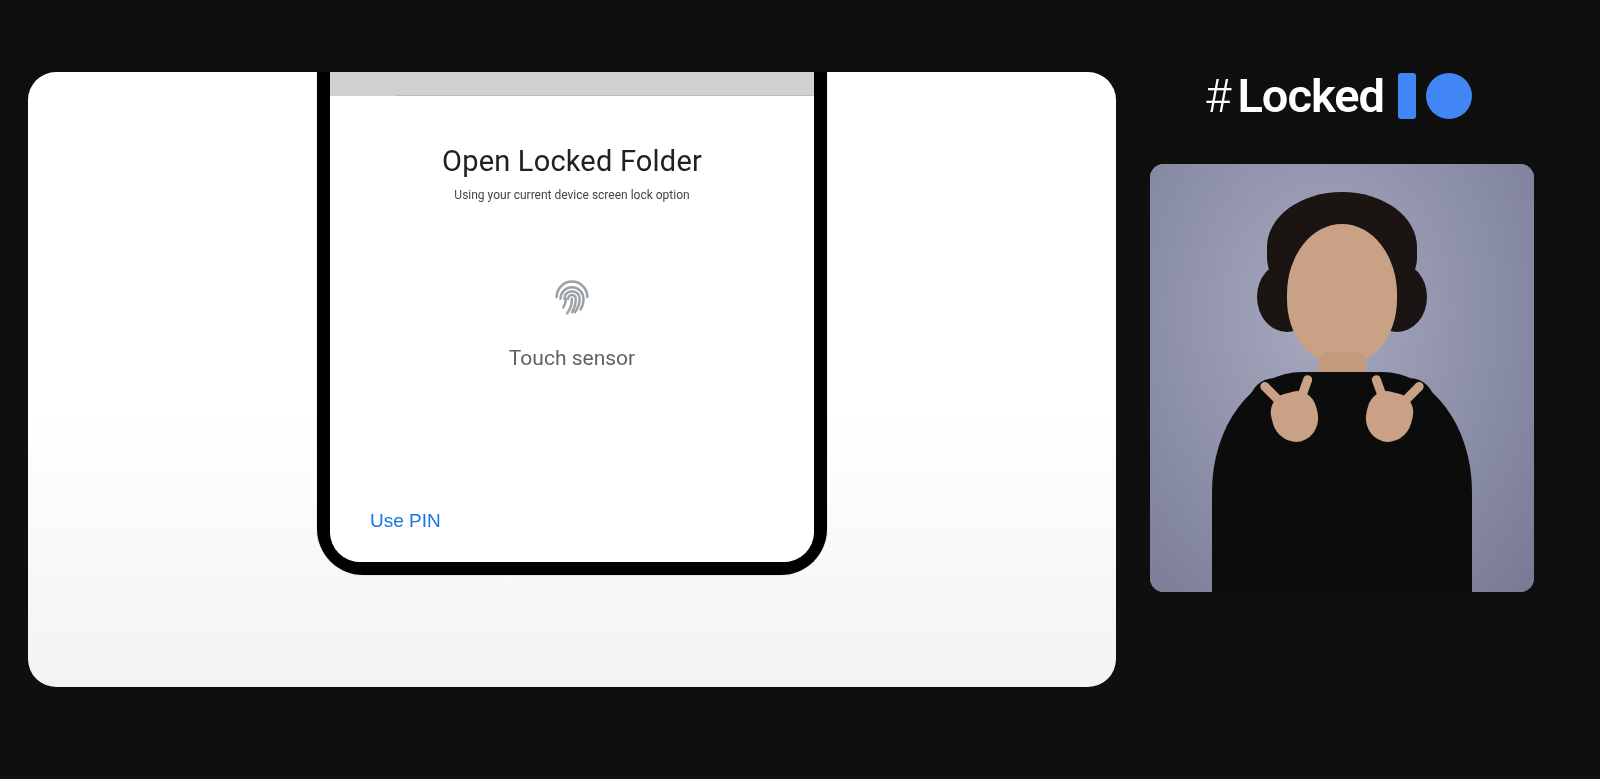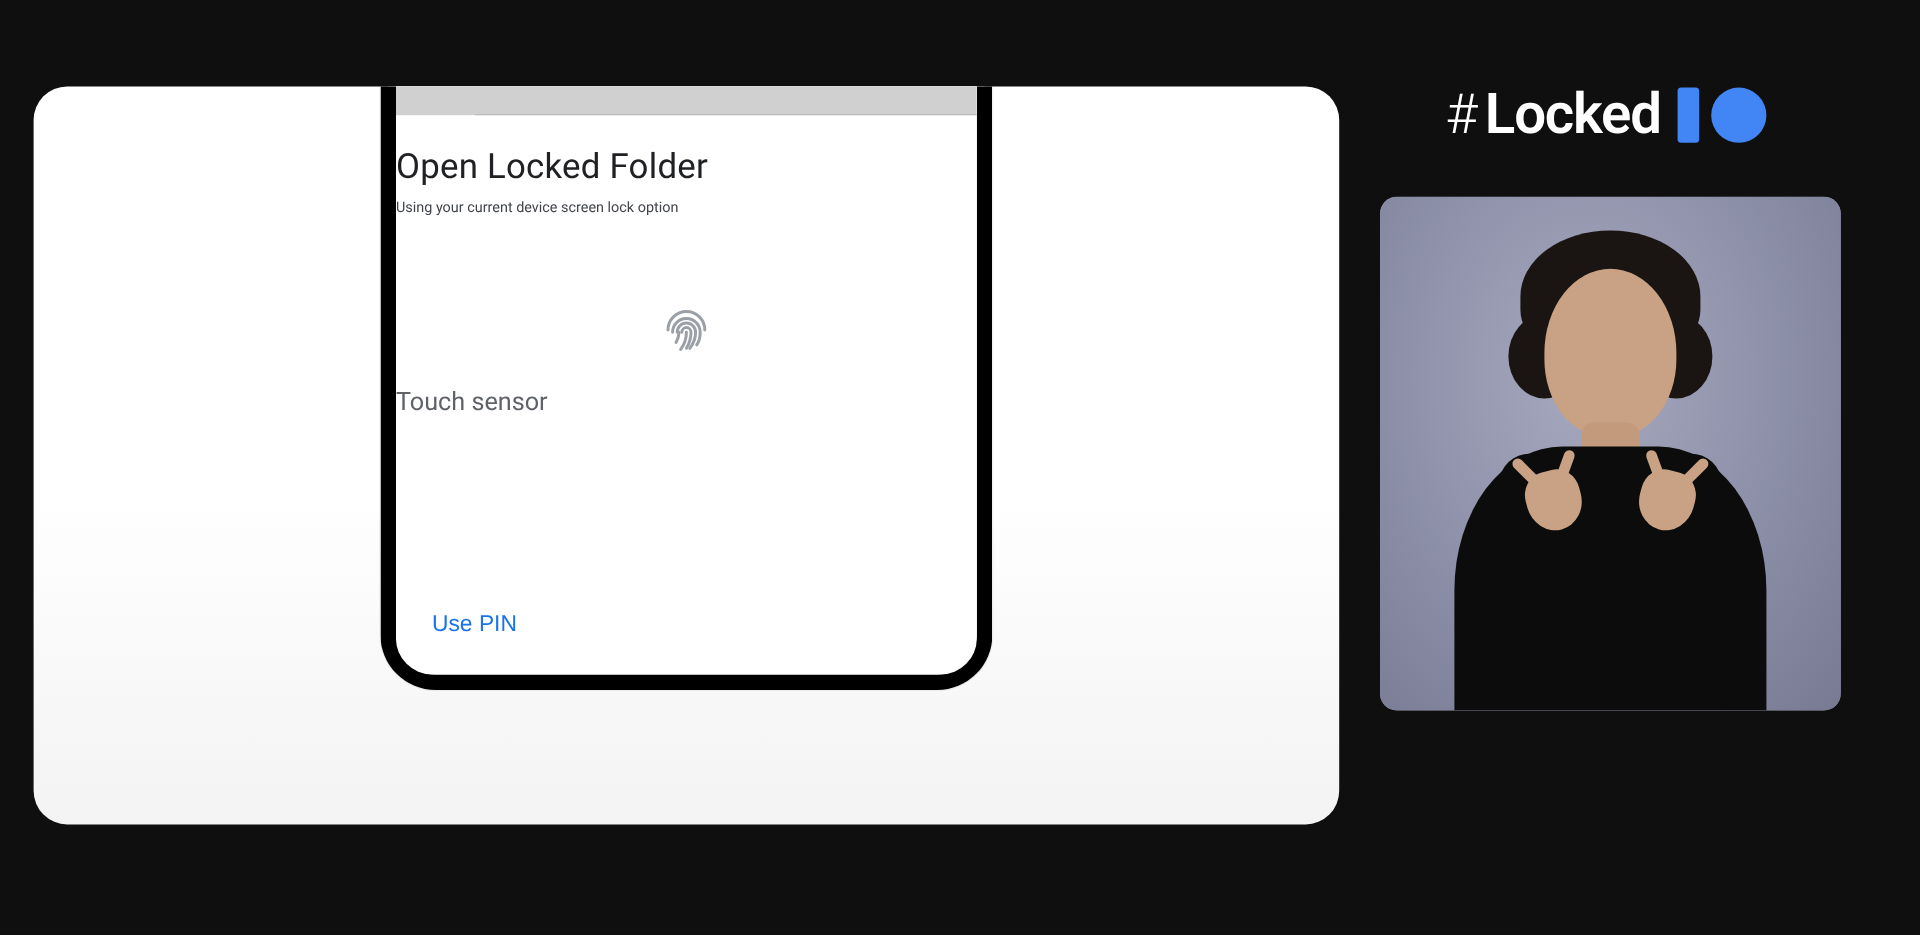--- a/index.html
+++ b/index.html
@@ -57,21 +57,22 @@
     position: absolute;
     left: 66px;
     right: 0;
     bottom: 0;
     height: 1px;
     background: #bcbcbc;
   }
 
   
   .phone-content {
-    padding-top: 26px;
+    text-align: center;
+    padding-top: 48px;
   }
   .dlg-title {
     font-size: 29px;
     color: #202124;
     font-weight: 400;
     letter-spacing: .2px;
   }
   .dlg-sub {
     font-size: 12px;
     color: #414549;
@@ -85,21 +86,21 @@
     color: #9aa0a6;
   }
   .fingerprint svg { width:100%; height:100%; display:block; }
   .sensor-label {
     margin-top: 28px;
     font-size: 21px;
     color: #5f6368;
   }
   .use-pin {
     position: absolute;
-    left: 30px;
+    left: 40px;
     bottom: 30px;
     color: #1a73e8;
     font-size: 19px;
     font-weight: 500;
     background: none;
     border: none;
     cursor: pointer;
   }
 
   

